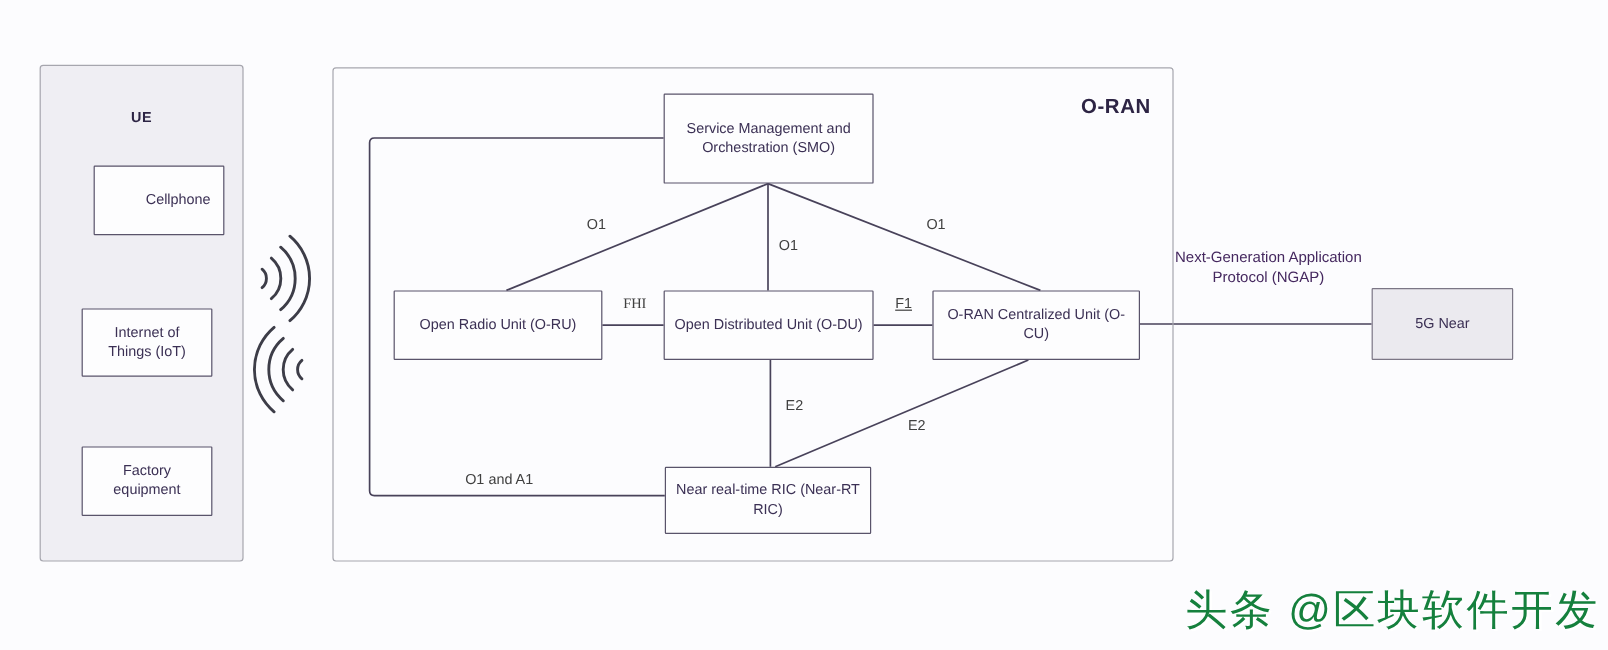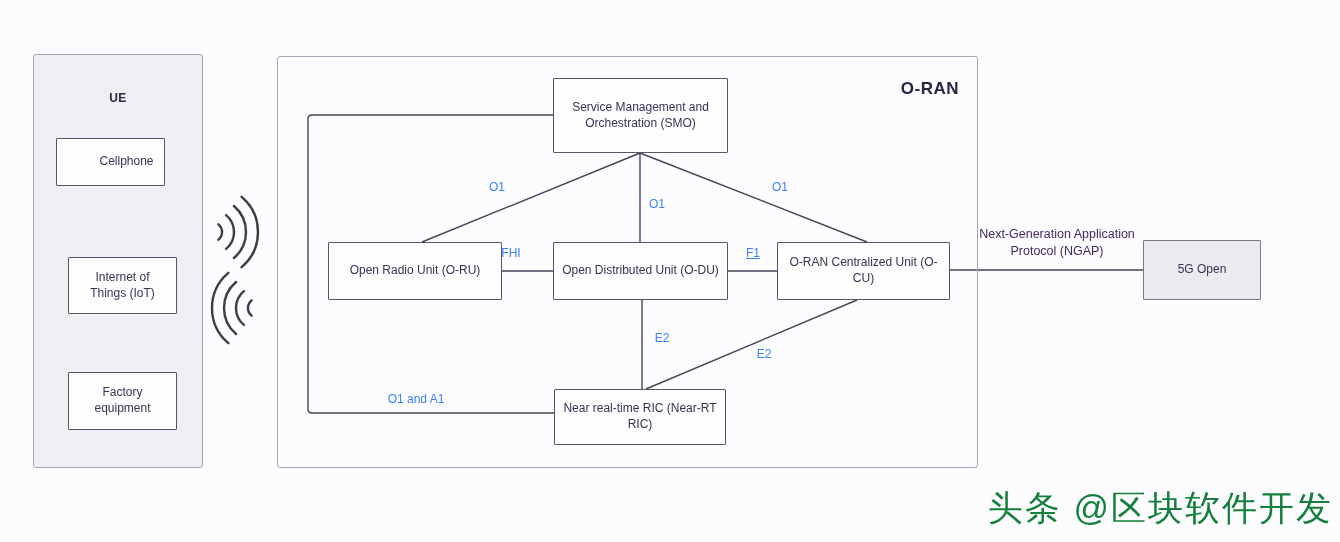--- a/index.html
+++ b/index.html
@@ -20,26 +20,26 @@
   .oran-title { right:18px; top:22px; font-size:17px; letter-spacing:.5px; }
   .node {
     position:absolute; background:#fdfdfe;
     border:1px solid #59536a; border-radius:1px;
     display:flex; align-items:center; justify-content:center;
     text-align:center; color:#3b3054; font-size:12px; line-height:1.3;
     padding:4px 8px; box-sizing:border-box;
   }
   .node.core { background:#ebeaef; border-color:#7b7685; }
   .edge-label {
-    position:absolute; color:#3b82f6; font-size:12px;
+    position:absolute; color:#404040; font-size:12px;
     text-align:center; line-height:1.3; white-space:nowrap;
   }
   .ngap-label {
     position:absolute; color:#45285f; font-size:12.5px;
-    text-align:center; line-height:1.35; white-space:normal;margin-top:20px;
+    text-align:center; line-height:1.35; white-space:normal;
   }
   svg.lines { position:absolute; left:0; top:0; }
   svg.lines path { stroke:#48425a; stroke-width:1.4; fill:none; }
   svg.lines path.wave { stroke:#3d3d48; stroke-width:2.4; stroke-linecap:round; }
   .watermark {
     position:absolute; right:7px; top:485px;
     font-size:35px; font-weight:normal; letter-spacing:2px;
     color:#15803d; text-shadow:2px 2px 0 #ffffff;
     white-space:nowrap;
   }
@@ -76,40 +76,40 @@
       <path class="wave" d="M243.9,291.1 A22,22 0 0 0 243.9,324.9"></path>
       <path class="wave" d="M236.1,282.0 A34,34 0 0 0 236.1,334.0"></path>
       <path class="wave" d="M228.4,272.8 A46,46 0 0 0 228.4,343.2"></path>
     </g>
   </svg>
 
   <div class="panel" style="left:33px; top:54px; width:170px; height:414px;">
     <div class="panel-title ue-title">UE</div>
   </div>
 
-  <div class="node" style="left:56px; top:138px; width:109px; height:48px;padding-left:40px;">Cellphone</div>
+  <div class="node" style="left:78px; top:138px; width:109px; height:58px;padding-left:40px;">Cellphone</div>
   <div class="node" style="left:68px; top:372px; width:109px; height:58px;">Factory equipment</div>
   <div class="node" style="left:68px; top:257px; width:109px; height:57px;">Internet of Things (IoT)</div>
 
   <div class="panel" style="left:277px; top:56px; width:701px; height:412px; background:transparent;">
     <div class="panel-title oran-title">O-RAN</div>
   </div>
 
   <div class="node" style="left:553px; top:78px; width:175px; height:75px;">Service Management and Orchestration (SMO)</div>
   <div class="node" style="left:553px; top:242px; width:175px; height:58px;">Open Distributed Unit (O-DU)</div>
   <div class="node" style="left:328px; top:242px; width:174px; height:58px;">Open Radio Unit (O-RU)</div>
   <div class="node" style="left:554px; top:389px; width:172px; height:56px;">Near real-time RIC (Near-RT RIC)</div>
   <div class="node" style="left:777px; top:242px; width:173px; height:58px;">O-RAN Centralized Unit (O-CU)</div>
 
-  <div class="node core" style="left:1143px; top:240px; width:118px; height:60px;">5G Open</div>
+  <div class="node core" style="left:1143px; top:240px; width:118px; height:60px;">5G Near</div>
 
   <div class="edge-label" style="left:483px; top:180px; width:28px;">O1</div>
   <div class="edge-label" style="left:643px; top:197px; width:28px;">O1</div>
   <div class="edge-label" style="left:766px; top:180px; width:28px;">O1</div>
-  <div class="edge-label" style="left:491px; top:246px; width:40px;">FHI</div>
+  <div class="edge-label" style="left:509px; top:246px; width:40px;font-family:Liberation Serif, serif;">FHI</div>
   <div class="edge-label" style="left:733px; top:246px; width:40px;text-decoration:underline;">F1</div>
   <div class="edge-label" style="left:648px; top:331px; width:28px;">E2</div>
   <div class="edge-label" style="left:750px; top:347px; width:28px;">E2</div>
   <div class="edge-label" style="left:356px; top:392px; width:120px;">O1 and A1</div>
   <div class="ngap-label" style="left:976px; top:206px; width:162px;">Next-Generation Application Protocol (NGAP)</div>
 
   <div class="watermark">头条 @区块软件开发</div>
 
 </div>
 

